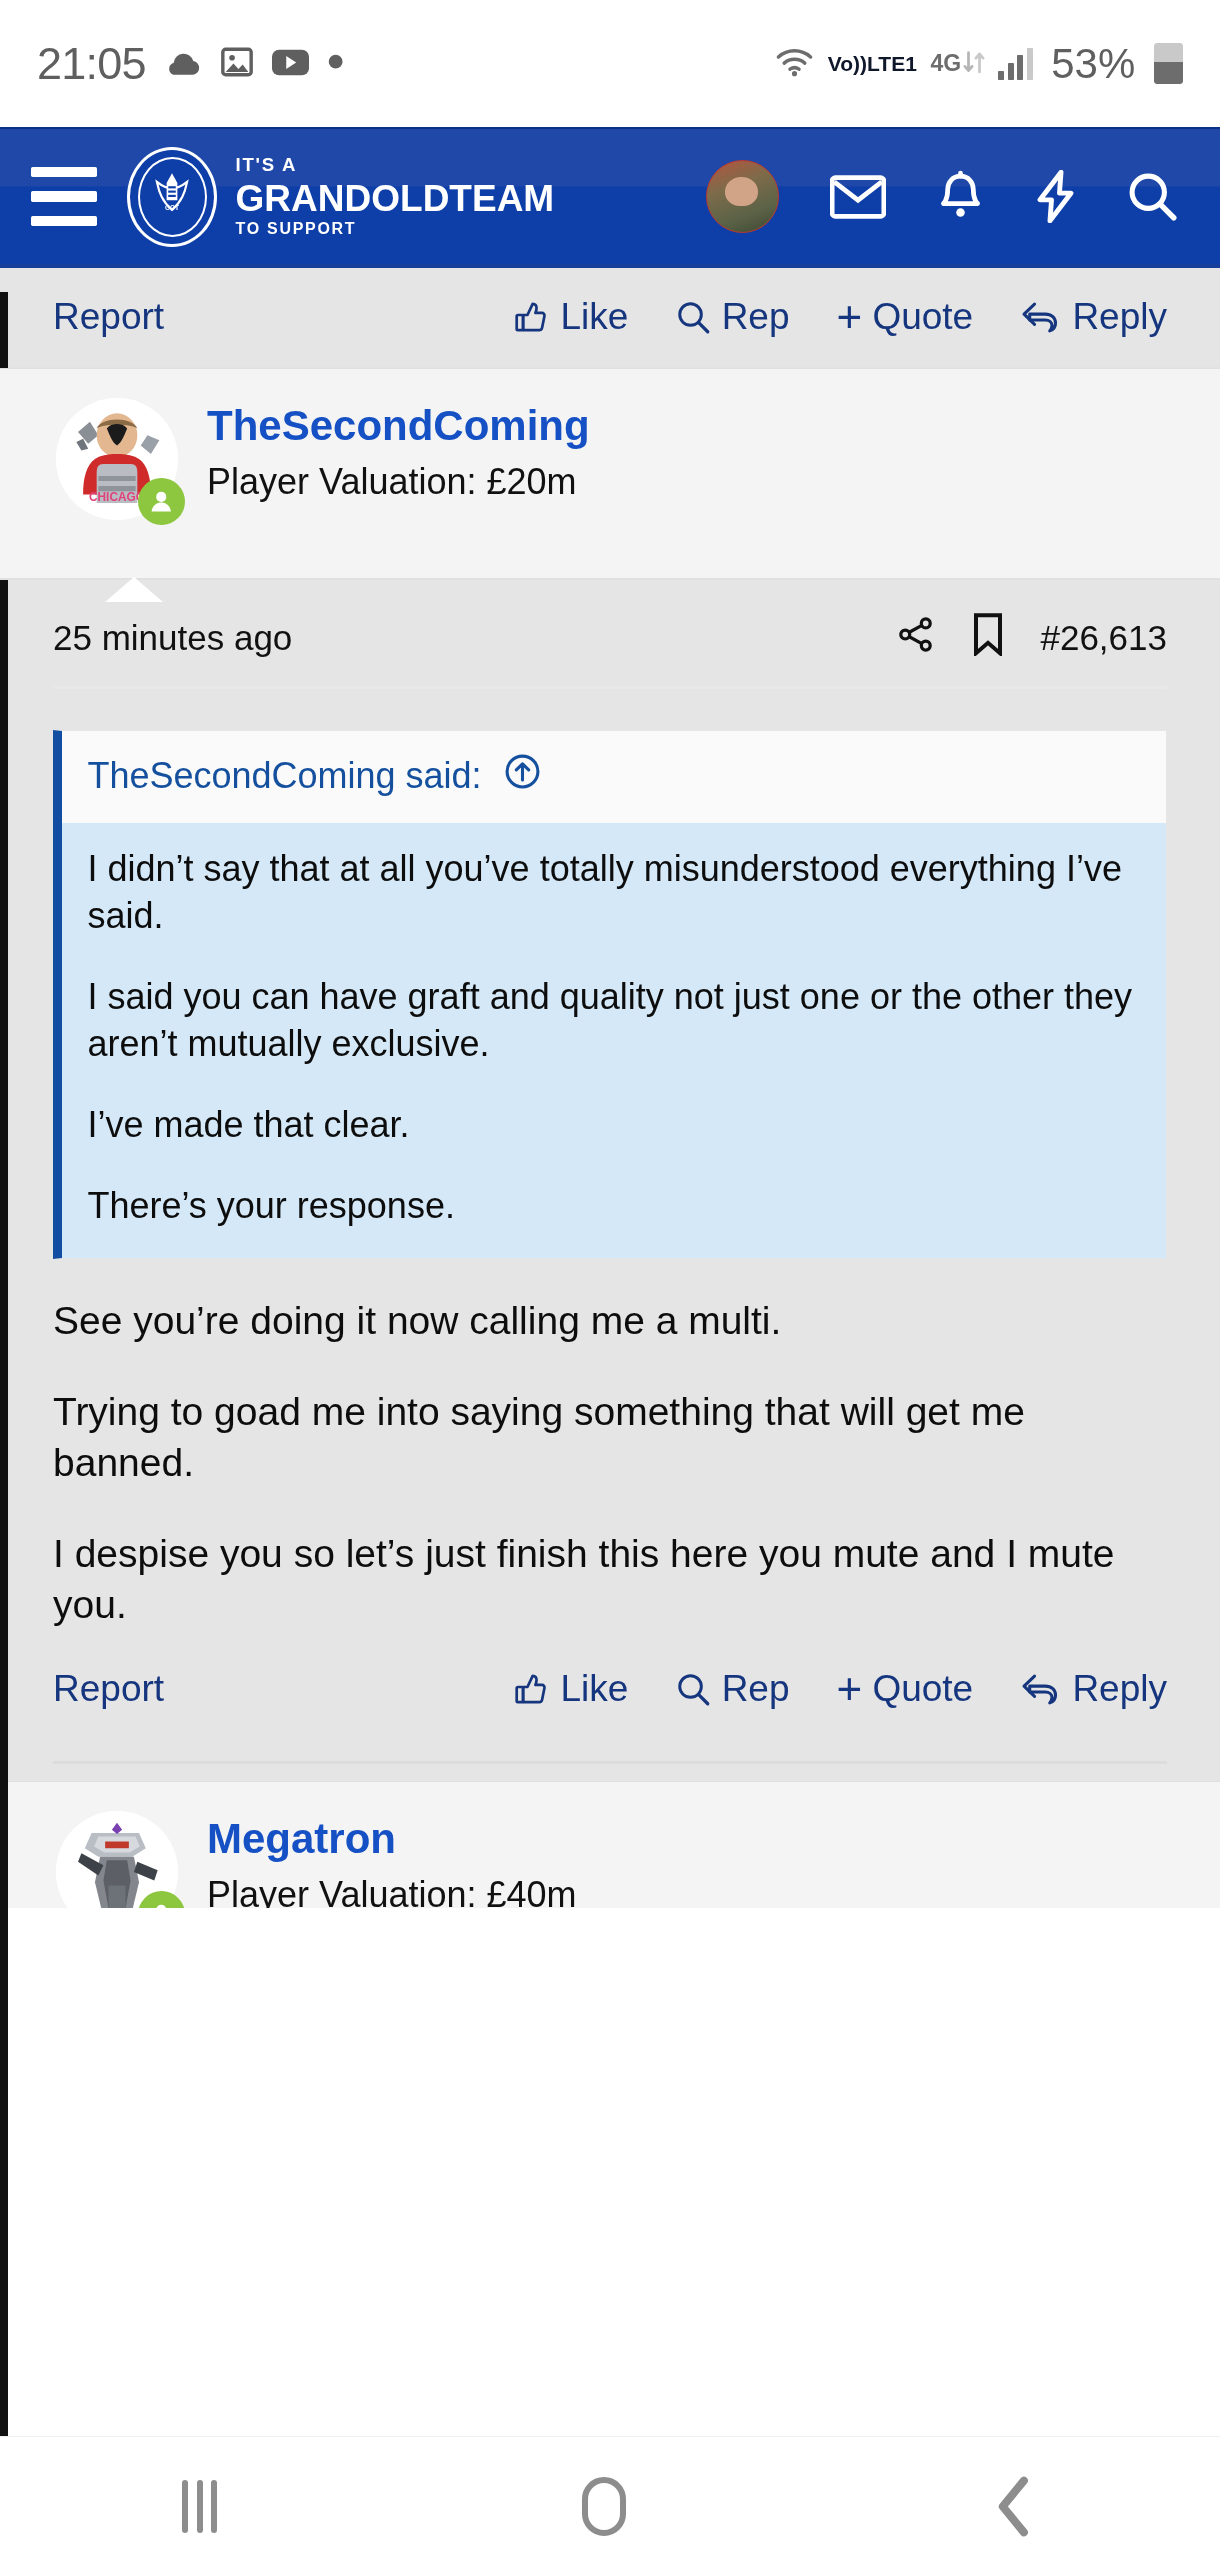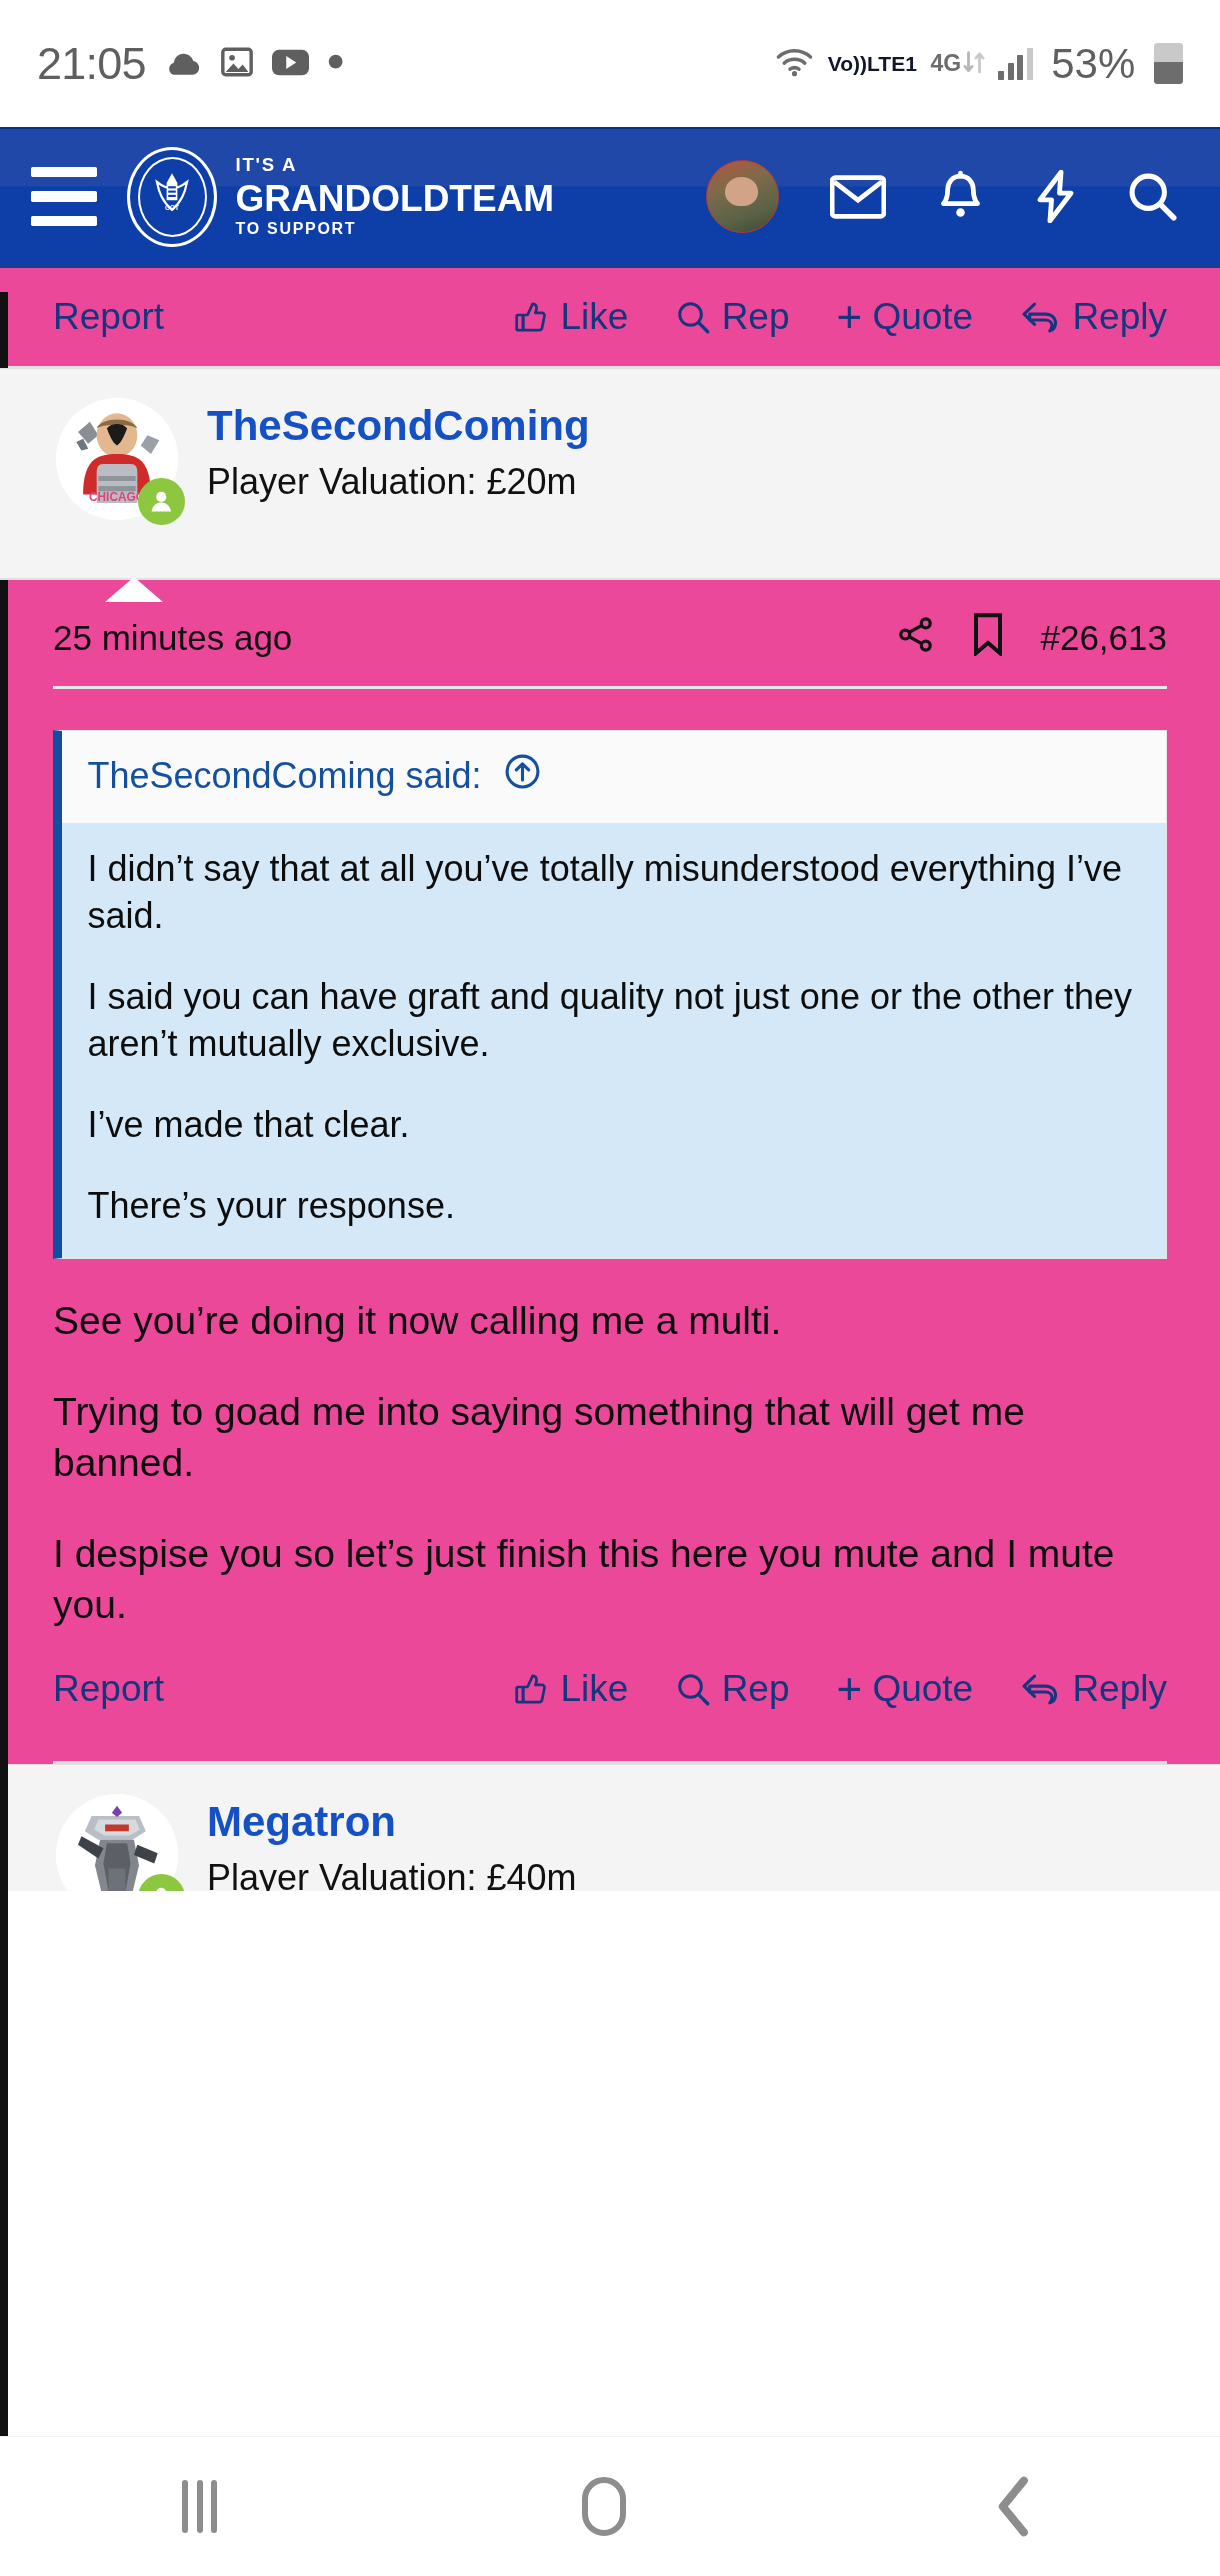--- a/index.html
+++ b/index.html
@@ -60,21 +60,21 @@
   .wm3{ font-size:16px; font-weight:bold; letter-spacing:1.7px; text-align:left; }
   .hdr-icons{ margin-left:auto; display:flex; align-items:center; gap:51px; padding-right:12px;}
   .avatar-hdr{ width:73px; height:73px; border-radius:50%; overflow:hidden;
       background:linear-gradient(160deg,#b5553f 0%,#7e6b4a 35%,#5c6347 70%,#3d4733 100%);
       position:relative; border:1.7px solid #c03a2b; }
   .avatar-hdr::after{ content:""; position:absolute; left:26%; top:22%; width:46%; height:42%;
       border-radius:50% 50% 45% 45%; background:#d2a487; }
   .hdr-icons svg{ display:block; }
 
   
-  .page{ width:100%; background:#ec4899; }
+  .page{ width:100%; background:#e5e5e5; }
   .sidebar-edge{ position:absolute; left:0; top:292px; width:7.6px; height:2144px; background:#111; }
 
   .actionbar{
     display:flex; align-items:center;
     height:100px; padding:0 53px;
     color:#15367e; font-size:37px;
     border-bottom:2.5px solid #e3e3e3;
   }
   .actionbar .report{ margin-right:auto; }
   .ab-item{ display:flex; align-items:center; gap:10.2px; margin-left:47px; }
@@ -130,20 +130,21 @@
   
   .postbody{ padding:36px 53px 8.5px 53px; }
   .postbody p{ color:#0d0d0d; font-size:39px; line-height:1.32; }
   .postbody p + p{ margin-top:39px; }
 
   
   .postsep{ height:2.5px; background:#dcdcdc; margin:22px 53px 0 53px; }
 
   
   .nextpost{
+    margin-top:17px;
     background:#f4f4f4;
     border-top:1.7px solid #e0e0e0;
     padding:29px 0 0 56px;
     display:flex; align-items:flex-start; gap:29px;
     height:127px; overflow:hidden;
   }
 
   
   .navbar{
     position:absolute; left:0; bottom:0; width:100%; height:140px;

